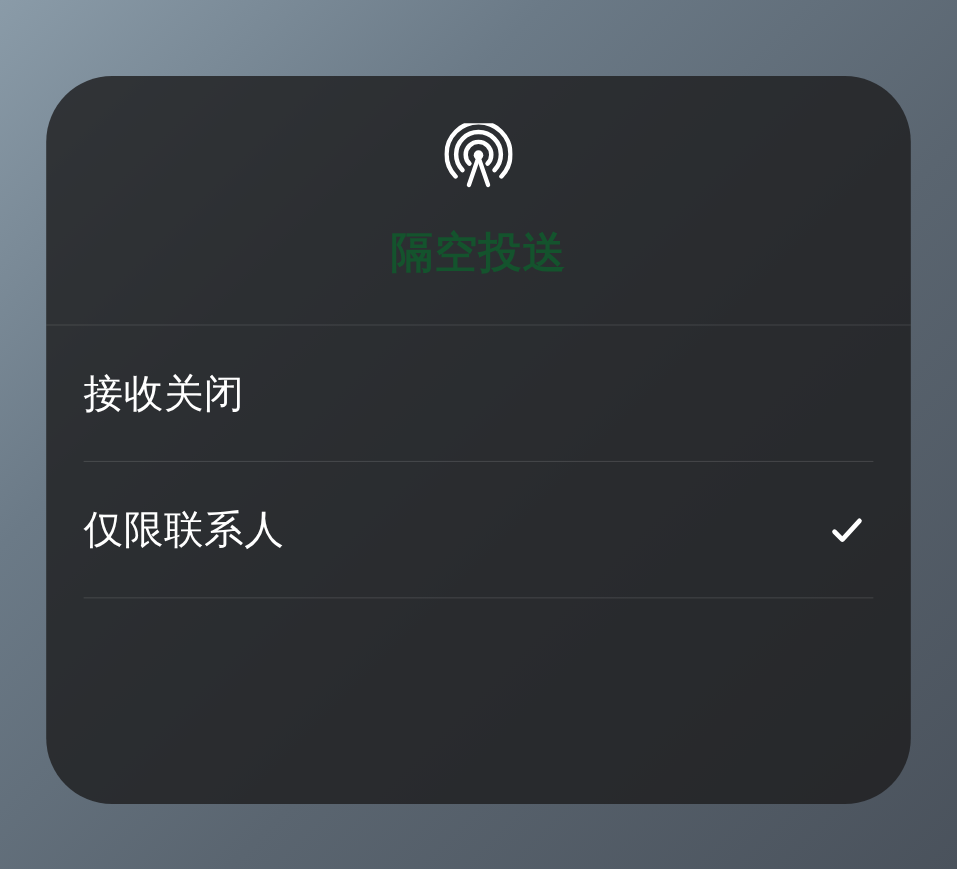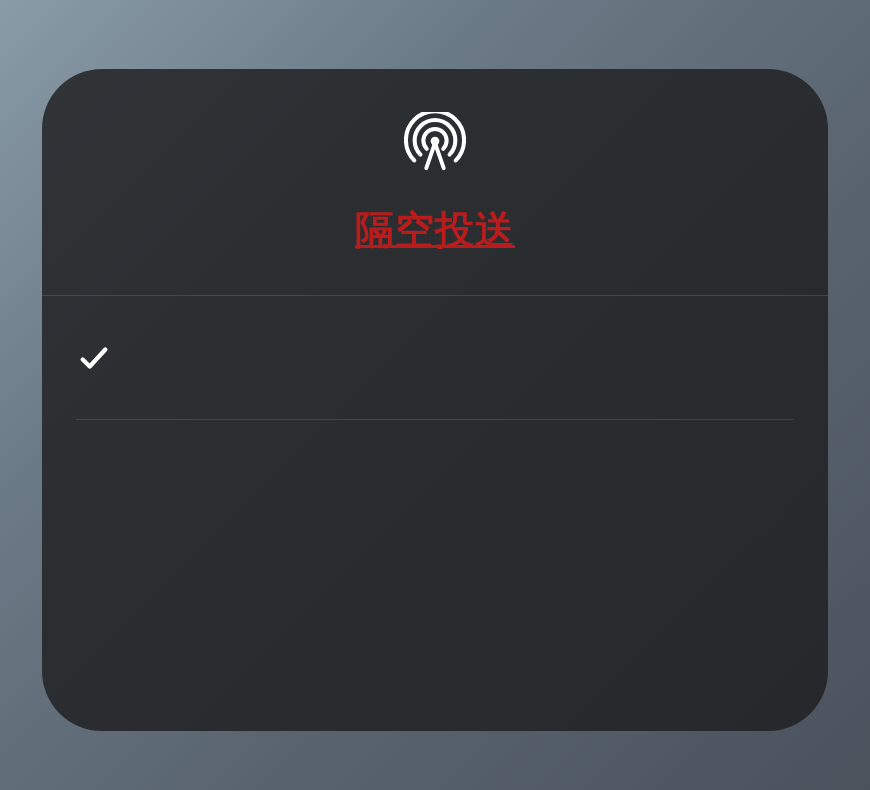--- a/index.html
+++ b/index.html
@@ -48,25 +48,24 @@
       justify-content: center;
       margin-bottom: 28px;
     }
 
     .airdrop-icon svg {
       width: 62px;
       height: 62px;
     }
 
     .title {
-      color: #b91c1c;
+      color: #14532d;
       font-size: 39px;
       font-weight: 600;
       letter-spacing: 1px;
-      text-decoration: underline;
     }
 
     .options {
       flex: 1;
       display: flex;
       flex-direction: column;
     }
 
     .option {
       display: flex;
@@ -124,22 +123,31 @@
         <path d="M 17 44 A 21 21 0 1 1 47 44"></path>
         <path d="M 10.5 50 A 30 30 0 1 1 53.5 50"></path>
         <path d="M 32 32 L 23 58" stroke-width="4"></path>
         <path d="M 32 32 L 41 58" stroke-width="4"></path>
       </svg>
     </div>
     <div class="title">隔空投送</div>
   </div>
 
   <div class="options">
+    <div class="option">
+      <span class="option-label">接收关闭</span>
+      <span class="check-icon hidden">
+        <svg viewBox="0 0 24 24" fill="none" stroke="#ffffff" stroke-width="3" stroke-linecap="round" stroke-linejoin="round">
+          <polyline points="4 13 9 18 20 6"></polyline>
+        </svg>
+      </span>
+    </div>
 
     <div class="option">
+      <span class="option-label">仅限联系人</span>
       <span class="check-icon">
         <svg viewBox="0 0 24 24" fill="none" stroke="#ffffff" stroke-width="3" stroke-linecap="round" stroke-linejoin="round">
           <polyline points="4 13 9 18 20 6"></polyline>
         </svg>
       </span>
     </div>
 
   </div>
 </div>
 

